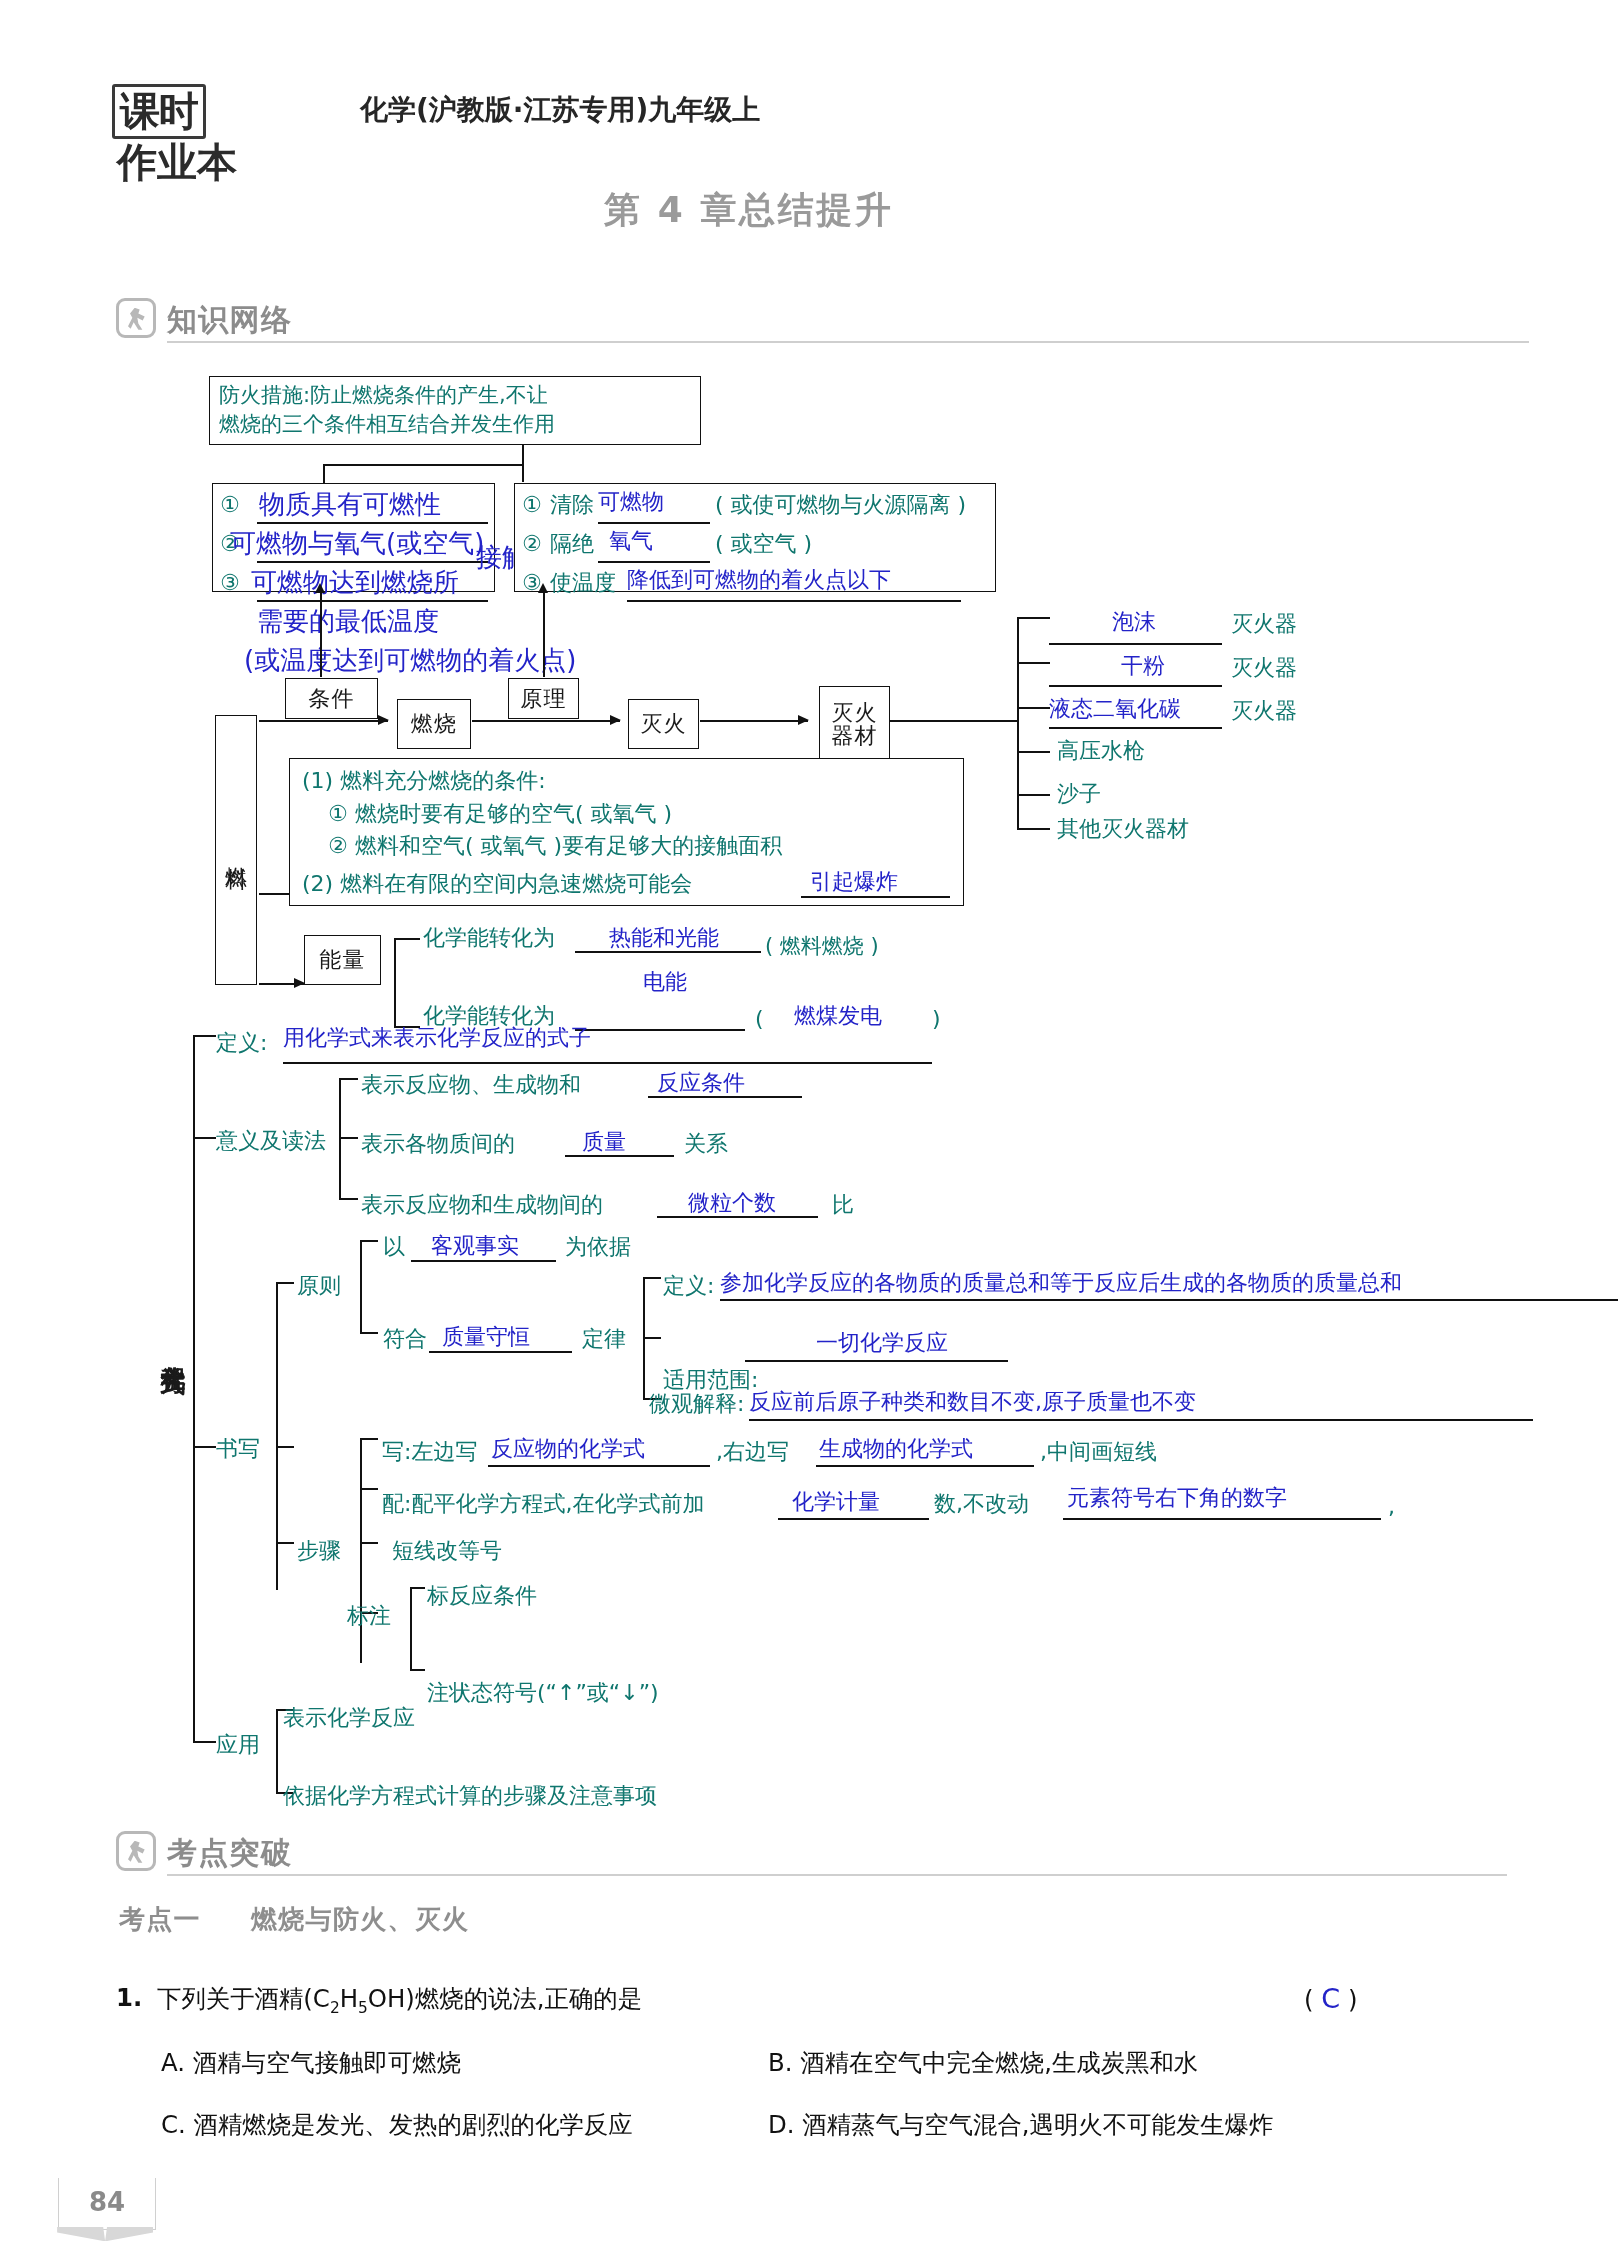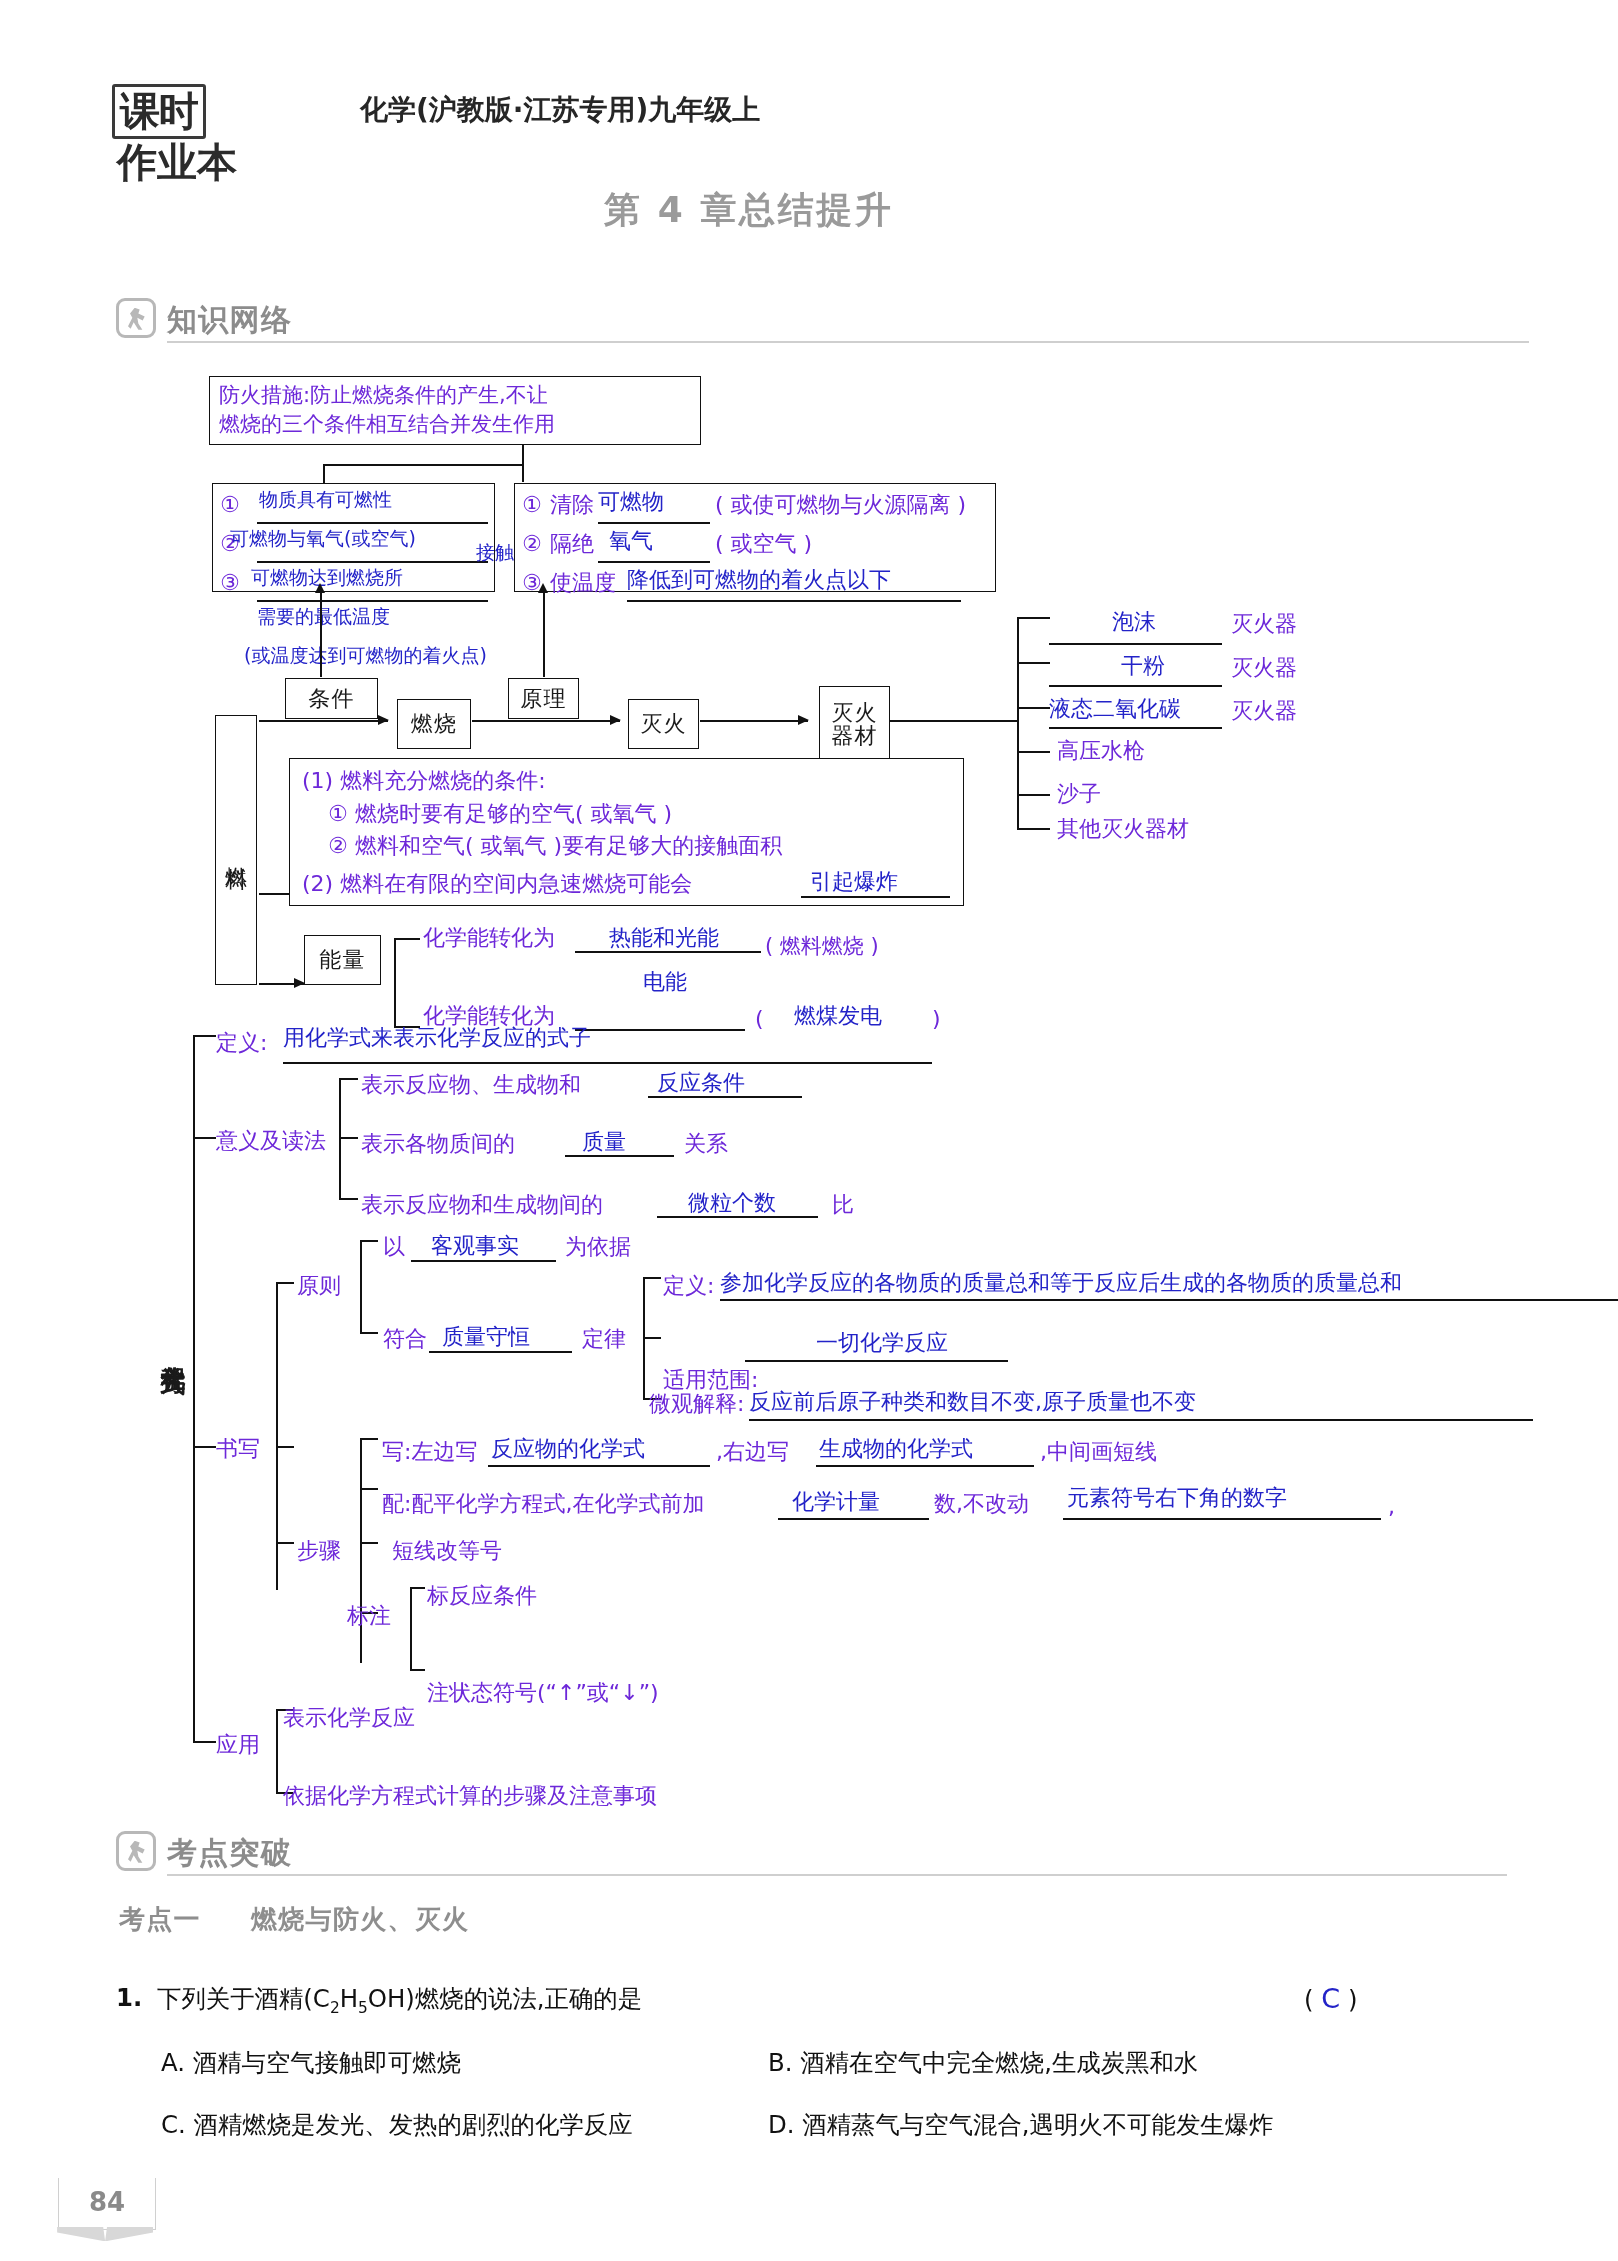--- a/index.html
+++ b/index.html
@@ -36,25 +36,25 @@
     content:"";position:absolute;left:9px;top:6.4px;width:16.7px;height:22px;
     background:#b8b8b8;
     clip-path:polygon(40% 0,70% 8%,62% 26%,100% 40%,88% 58%,56% 46%,62% 72%,86% 100%,62% 100%,34% 66%,16% 96%,0 84%,26% 46%,12% 26%);
   }
   .sec .lbl{position:absolute;left:51px;top:2.6px;font-size:30px;font-weight:bold;color:#8c8c8c;letter-spacing:1.3px;white-space:nowrap;}
   .sec .rule{position:absolute;left:51px;top:44px;height:1.9px;background:#cfcfcf;}
 
   .cpt{position:absolute;font-size:26px;font-weight:bold;color:#8e8e8e;letter-spacing:1.3px;white-space:nowrap;}
 
   
-  .t{position:absolute;white-space:nowrap;font-size:22px;line-height:1.35;color:#6d28d9;}
+  .t{position:absolute;white-space:nowrap;font-size:22px;line-height:1.35;color:#0f766e;}
   .t.s30{font-size:21px;}
   .hw{position:absolute;white-space:nowrap;color:#2323c8;font-size:23px;}
   .hw.s34{font-size:22px;}
-  .hw.s38{font-size:19px;}
+  .hw.s38{font-size:26px;}
 
   
   .vbox{
     position:absolute;border:1.9px solid #111;box-sizing:border-box;background:#fff;
     writing-mode:vertical-rl;text-orientation:upright;
     display:flex;align-items:center;justify-content:center;
     font-size:22px;letter-spacing:1.3px;line-height:1.1;
   }
   .hbox{
     position:absolute;border:1.9px solid #111;box-sizing:border-box;background:#fff;

